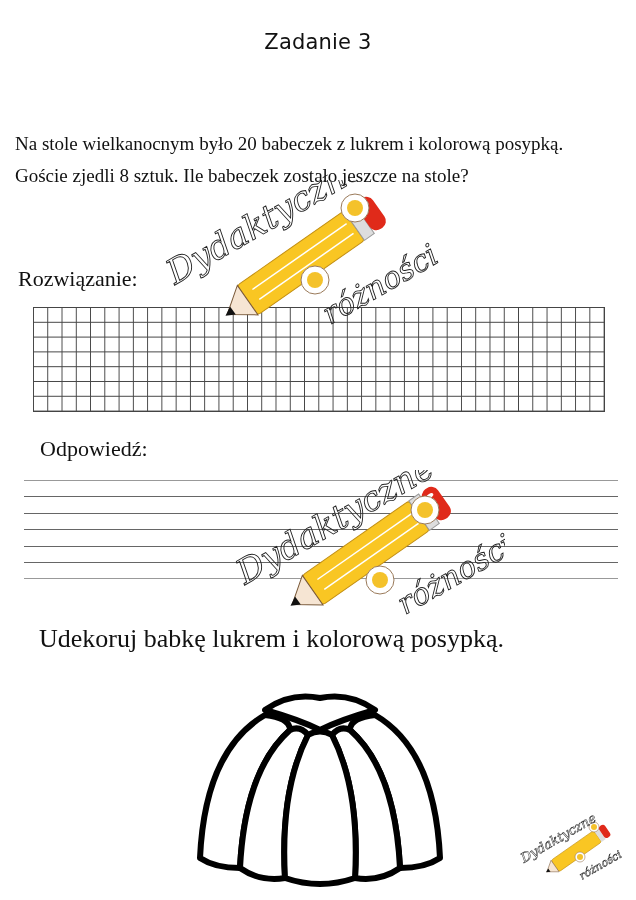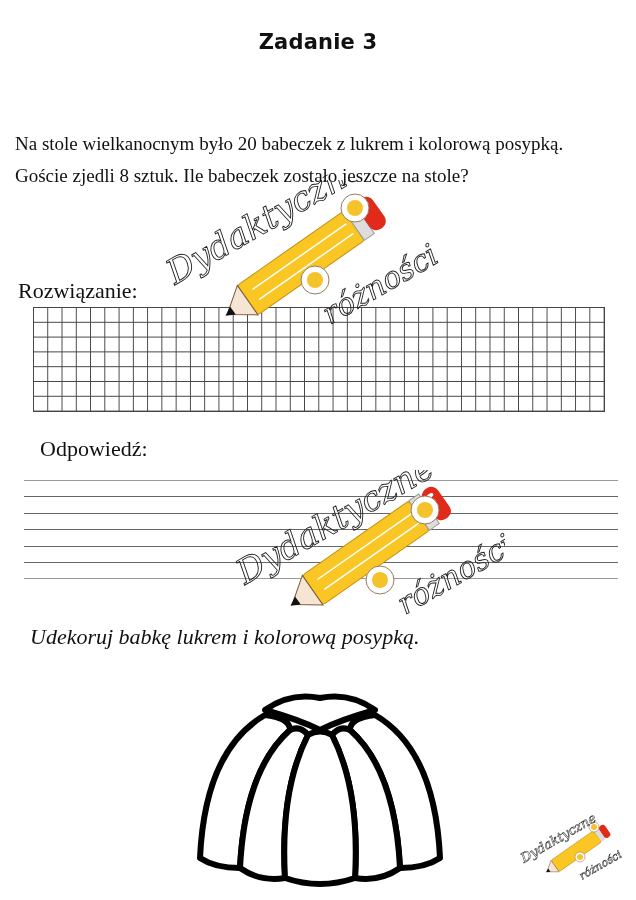--- a/index.html
+++ b/index.html
@@ -1,42 +1,42 @@
 <!DOCTYPE html>
 <html><head>
 <meta charset="utf-8">
 <style>
   html,body{margin:0;padding:0;background:#fff;}
   body{width:636px;height:900px;position:relative;overflow:hidden;font-family:"Liberation Serif",serif;color:#111;}
-  .title{position:absolute;top:30px;left:0;width:636px;text-align:center;font-family:"DejaVu Sans",sans-serif;font-weight:bold;font-size:21px;letter-spacing:0.2px;}
+  .title{position:absolute;top:30px;left:0;width:636px;text-align:center;font-family:"DejaVu Sans",sans-serif;font-weight:normal;font-size:21px;letter-spacing:0.2px;}
   .task{position:absolute;top:128px;left:15px;width:590px;font-size:19px;line-height:32px;}
   .label{position:absolute;font-size:22px;}
   .grid{position:absolute;left:33px;top:307px;width:571px;height:104px;
     background-image:
       linear-gradient(to right,#444 1px,transparent 1px),
       linear-gradient(to bottom,#444 1px,transparent 1px);
     background-size:14.27px 14.8px;
     border-right:1px solid #444;border-bottom:1px solid #444;}
   .lines{position:absolute;left:24px;top:480px;width:594px;}
   .line{height:1px;background:#666;margin-bottom:15.4px;}
   .line.light{background:#999;}
-  .instr{position:absolute;top:624px;left:30px;font-size:22px;font-style:italic;}
+  .instr{position:absolute;top:624px;left:39px;font-size:26px;}
   .watermark{position:absolute;pointer-events:none;}
   .wm-text{font-family:"DejaVu Serif",serif;font-style:italic;fill:none;stroke:#222;stroke-width:0.9;}
   .cake{position:absolute;left:190px;top:690px;}
   .logo{position:absolute;left:520px;top:805px;}
 </style>
 </head>
 <body>
 
 <div class="title">Zadanie 3</div>
 
 <div class="task">Na stole wielkanocnym było 20 babeczek z lukrem i kolorową posypką. Goście zjedli 8 sztuk. Ile babeczek zostało jeszcze na stole?</div>
 
-<div class="label" style="top:266px;left:18px;margin-top:12px;">Rozwiązanie:</div>
+<div class="label" style="top:266px;left:18px;">Rozwiązanie:</div>
 
 <div class="grid"></div>
 
 <div class="label" style="top:436px;left:40px;">Odpowiedź:</div>
 
 <div class="lines">
   <div class="line light"></div>
   <div class="line"></div>
   <div class="line"></div>
   <div class="line"></div>

